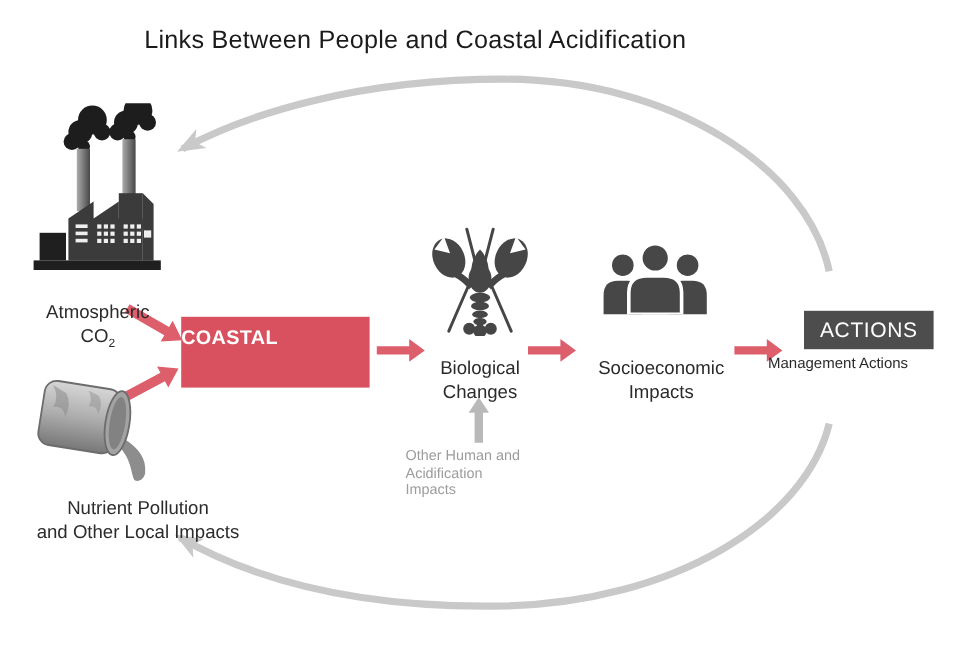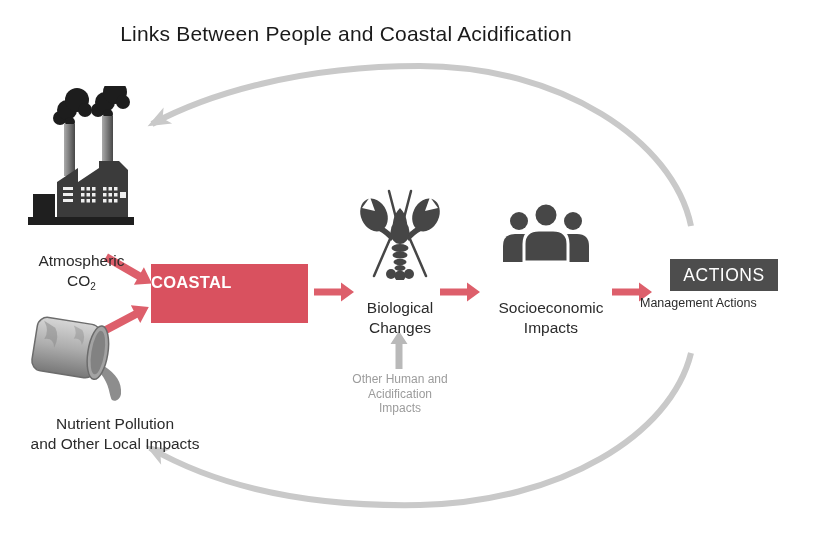--- a/index.html
+++ b/index.html
@@ -27,21 +27,21 @@
   .dark-box {
     position:absolute; left:670px; top:259px; width:108px; height:32px;
     background:#4d4d4d; color:#ffffff; font-weight:normal; text-align:center;
     font-size:17.5px; line-height:32px; letter-spacing:0.5px;
   }
   .sub-label {
     position:absolute; left:640px; top:296px; width:168px; 
     font-size:12.5px; line-height:15.5px; color:#2b2b2b;
   }
   .gray-label {
-    position:absolute; left:338px; top:372px; width:124px; text-align:center;
+    position:absolute; left:338px; top:372px; width:124px; 
     font-size:12px; line-height:14.5px; color:#9c9c9c;
   }
   svg { display:block; }
 </style>
 </head>
 <body>
 
 <div class="stage">
 
   <svg class="abs" style="left:0;top:0" width="814" height="540" viewBox="0 0 814 540">

